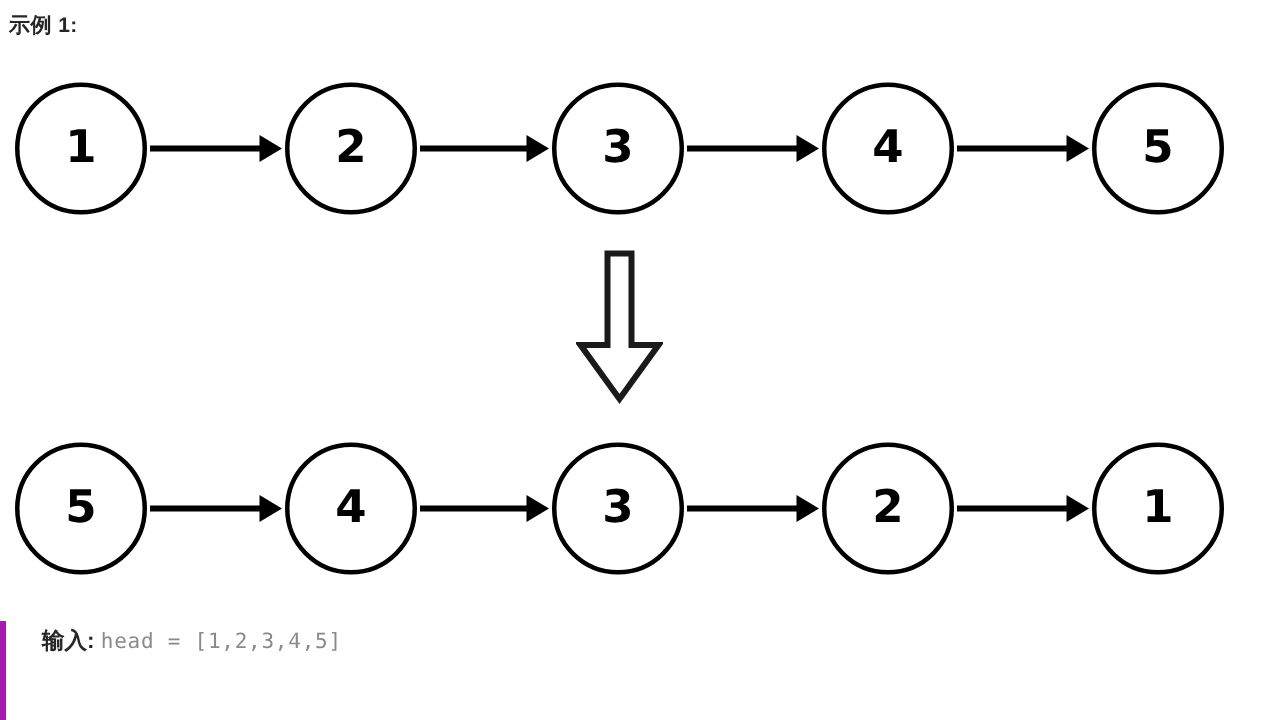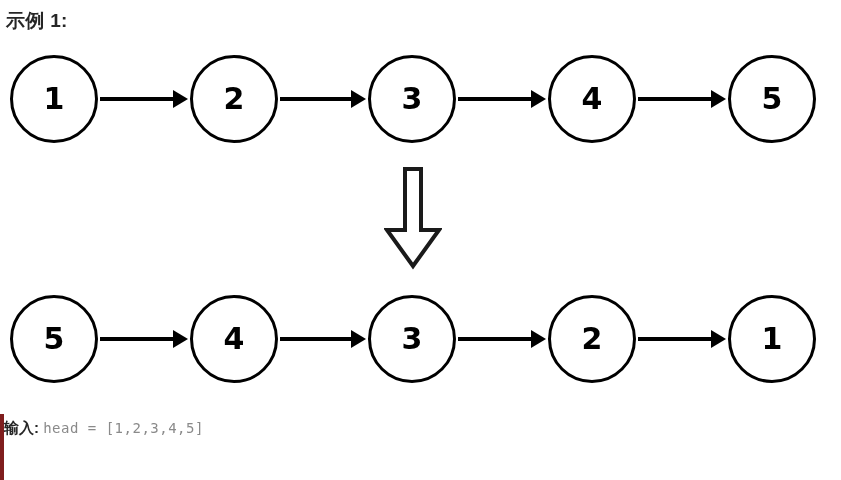--- a/index.html
+++ b/index.html
@@ -14,21 +14,21 @@
     overflow: hidden;
     font-family: "Liberation Sans", "DejaVu Sans", sans-serif;
     -webkit-font-smoothing: antialiased;
   }
 
   
   .example-heading {
     position: absolute;
     left: 6px;
     top: 8px;
-    font-size: 19px;
+    font-size: 14px;
     font-weight: bold;
     color: #262626;
     letter-spacing: 0.3px;
     white-space: nowrap;
   }
 
   
   .diagram {
     position: absolute;
     left: 0;
@@ -110,21 +110,22 @@
   .down-arrow svg { display: block; }
 
   
   .io-block {
     position: absolute;
     left: 0;
     top: 414px;
     width: 841px;
     height: 66px;
     box-sizing: border-box;
-    border-left: 4px solid #7f1d1d;
+    border-left: 4px solid #a21caf;
+    padding-left: 24px;
   }
   .io-line {
     font-size: 15px;
     line-height: 28px;
     white-space: nowrap;
     color: #8a8a8a;
   }
   .io-label {
     font-weight: bold;
     color: #262626;

